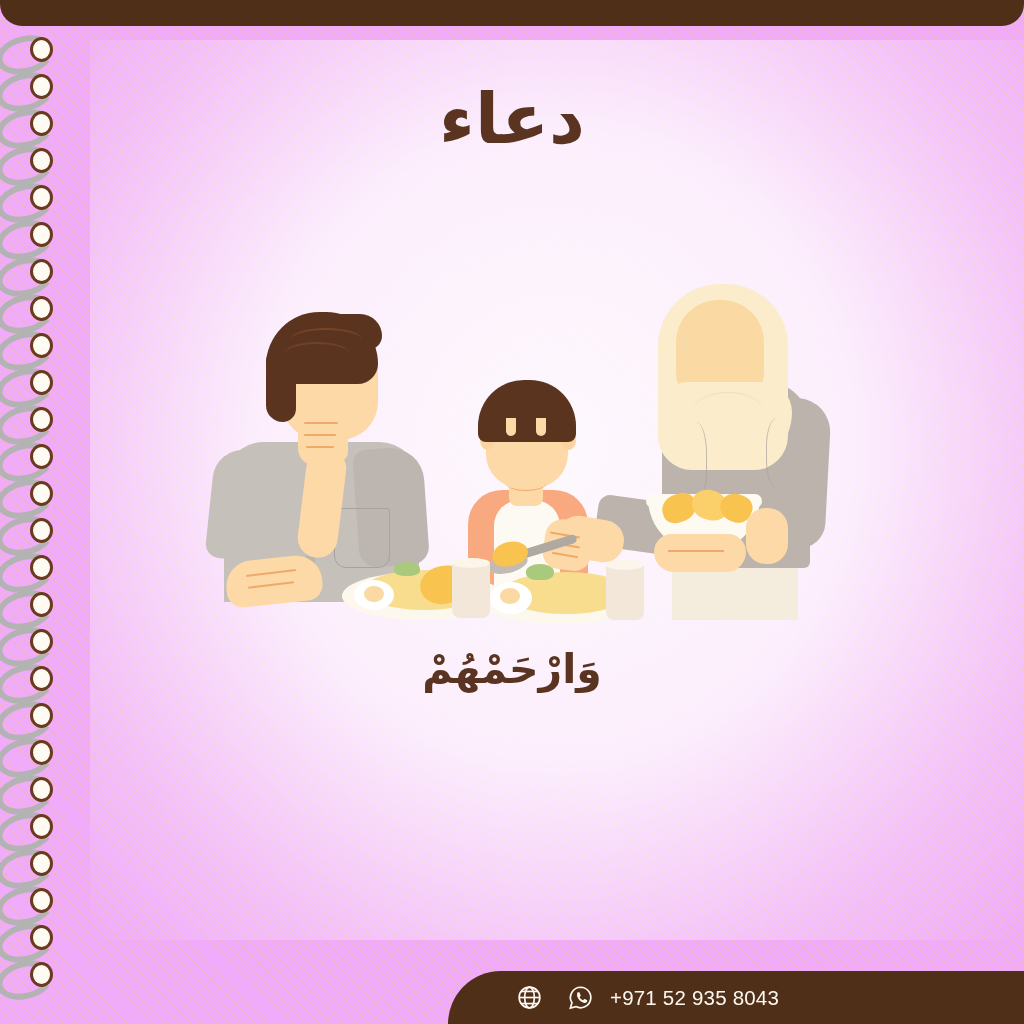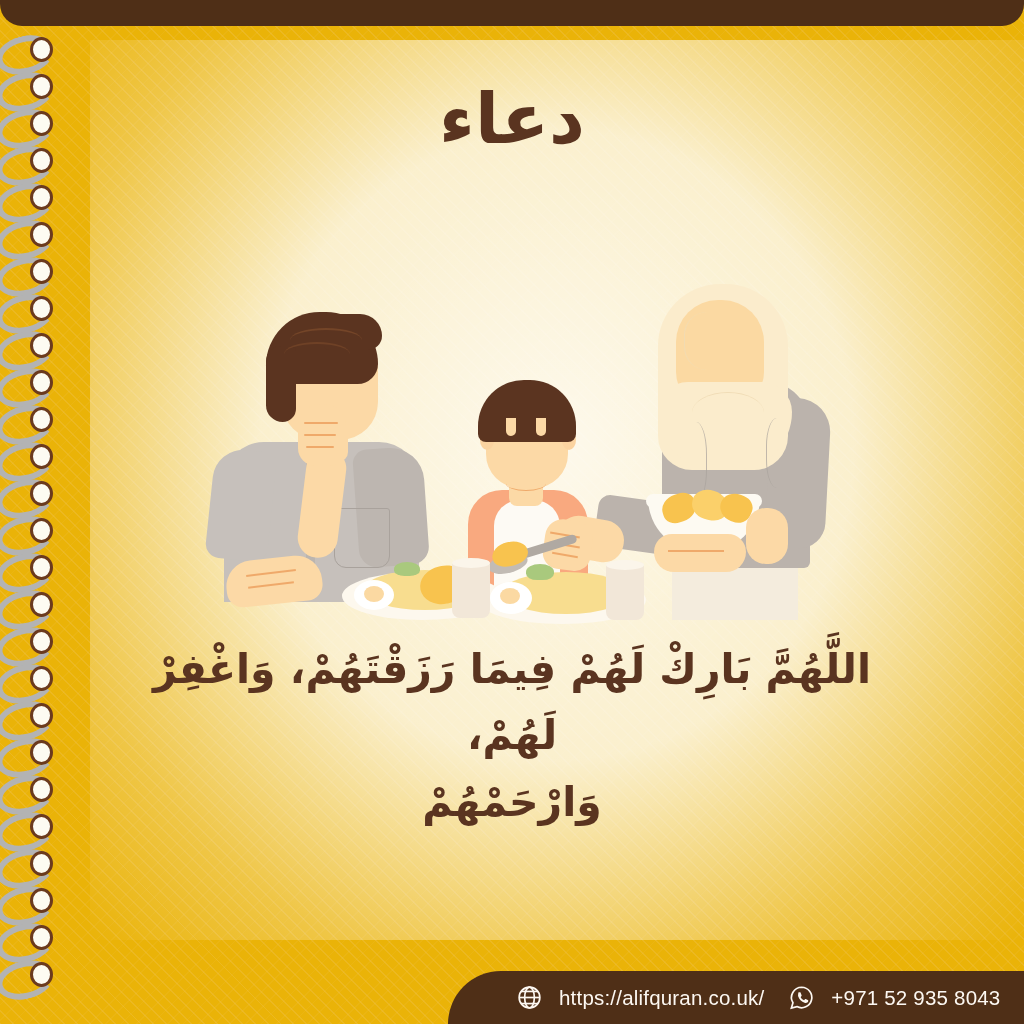--- a/index.html
+++ b/index.html
@@ -3,21 +3,21 @@
 <meta charset="utf-8">
 <style>
   html,body{margin:0;padding:0;}
   body{
     width:1024px;height:1024px;overflow:hidden;
     font-family:"Liberation Sans", sans-serif;
     background:#ffffff;
   }
   #poster{
     position:relative;width:1024px;height:1024px;overflow:hidden;
-    background-color:#eab308;
+    background-color:#f0abfc;
   }
   
   #texture{
     position:absolute;inset:0;
     background-image:
       repeating-linear-gradient(45deg, rgba(240,196,90,.30) 0 1.4px, rgba(255,255,255,0) 1.4px 9px),
       repeating-linear-gradient(-45deg, rgba(240,196,90,.12) 0 1.2px, rgba(255,255,255,0) 1.2px 11px);
     pointer-events:none;
   }
   
@@ -303,37 +303,35 @@
     <div style="left:294px;top:316px;width:20px;height:16px;background:#fbd9a2;border-radius:50%;"></div>
     <div style="left:320px;top:292px;width:28px;height:16px;background:#a9c97d;border-radius:50% 50% 40% 40%;"></div>
 
     <div class="glass" style="left:246px;top:288px;width:38px;height:58px;background:#f2e7d8;border-radius:5px 5px 8px 8px;"></div>
     <div style="left:246px;top:286px;width:38px;height:10px;background:#fbf5ea;border-radius:50%;"></div>
     <div class="glass" style="left:400px;top:290px;width:38px;height:58px;background:#f2e7d8;border-radius:5px 5px 8px 8px;"></div>
     <div style="left:400px;top:288px;width:38px;height:10px;background:#fbf5ea;border-radius:50%;"></div>
   </div>
 
   <div id="dua">
-    <div>اللَّهُمَّ بَارِكْ لَهُمْ فِيمَا رَزَقْتَهُمْ، وَاغْفِرْ لَهُمْ،</div>
     <div>وَارْحَمْهُمْ</div>
   </div>
 
 
   <div id="footer">
     <div class="fi" style="margin-left:68px;">
       <span class="ico">
         <svg width="27" height="27" viewBox="0 0 24 24" fill="none" stroke="#fdf8f2" stroke-width="1.5">
           <circle cx="12" cy="12" r="9.2"></circle>
           <ellipse cx="12" cy="12" rx="4.3" ry="9.2"></ellipse>
           <line x1="2.8" y1="12" x2="21.2" y2="12"></line>
           <line x1="4.4" y1="6.6" x2="19.6" y2="6.6"></line>
           <line x1="4.4" y1="17.4" x2="19.6" y2="17.4"></line>
         </svg>
       </span>
-      <span class="txt" style="margin-left:16px;">https://alifquran.co.uk/</span>
     </div>
     <div class="fi" style="margin-left:24px;">
       <span class="ico">
         <svg width="27" height="27" viewBox="0 0 24 24" fill="none" stroke="#fdf8f2" stroke-width="1.5">
           <path d="M12.2 2.9a9.1 9.1 0 0 0-7.8 13.8L3 21.4l4.9-1.3A9.1 9.1 0 1 0 12.2 2.9z"></path>
           <path d="M9.1 8.0c.3-.6.6-.6.9-.6h.6c.2 0 .5 0 .7.6l.8 2c.1.3 0 .5-.1.7l-.5.6c-.2.2-.3.4-.1.7.5.9 1.4 1.8 2.4 2.3.3.2.5.1.7-.1l.6-.7c.2-.2.4-.2.6-.1l1.9.9c.3.1.4.3.4.5 0 .5-.2 1.3-.9 1.7-.6.4-1.4.5-2.4.2-2.5-.8-4.6-2.9-5.5-5.3-.4-1-.3-2.1-.1-2.6z" fill="#fdf8f2" stroke="none"></path>
         </svg>
       </span>
       <span class="txt" style="margin-left:16px;">+971 52 935 8043</span>
     </div>

